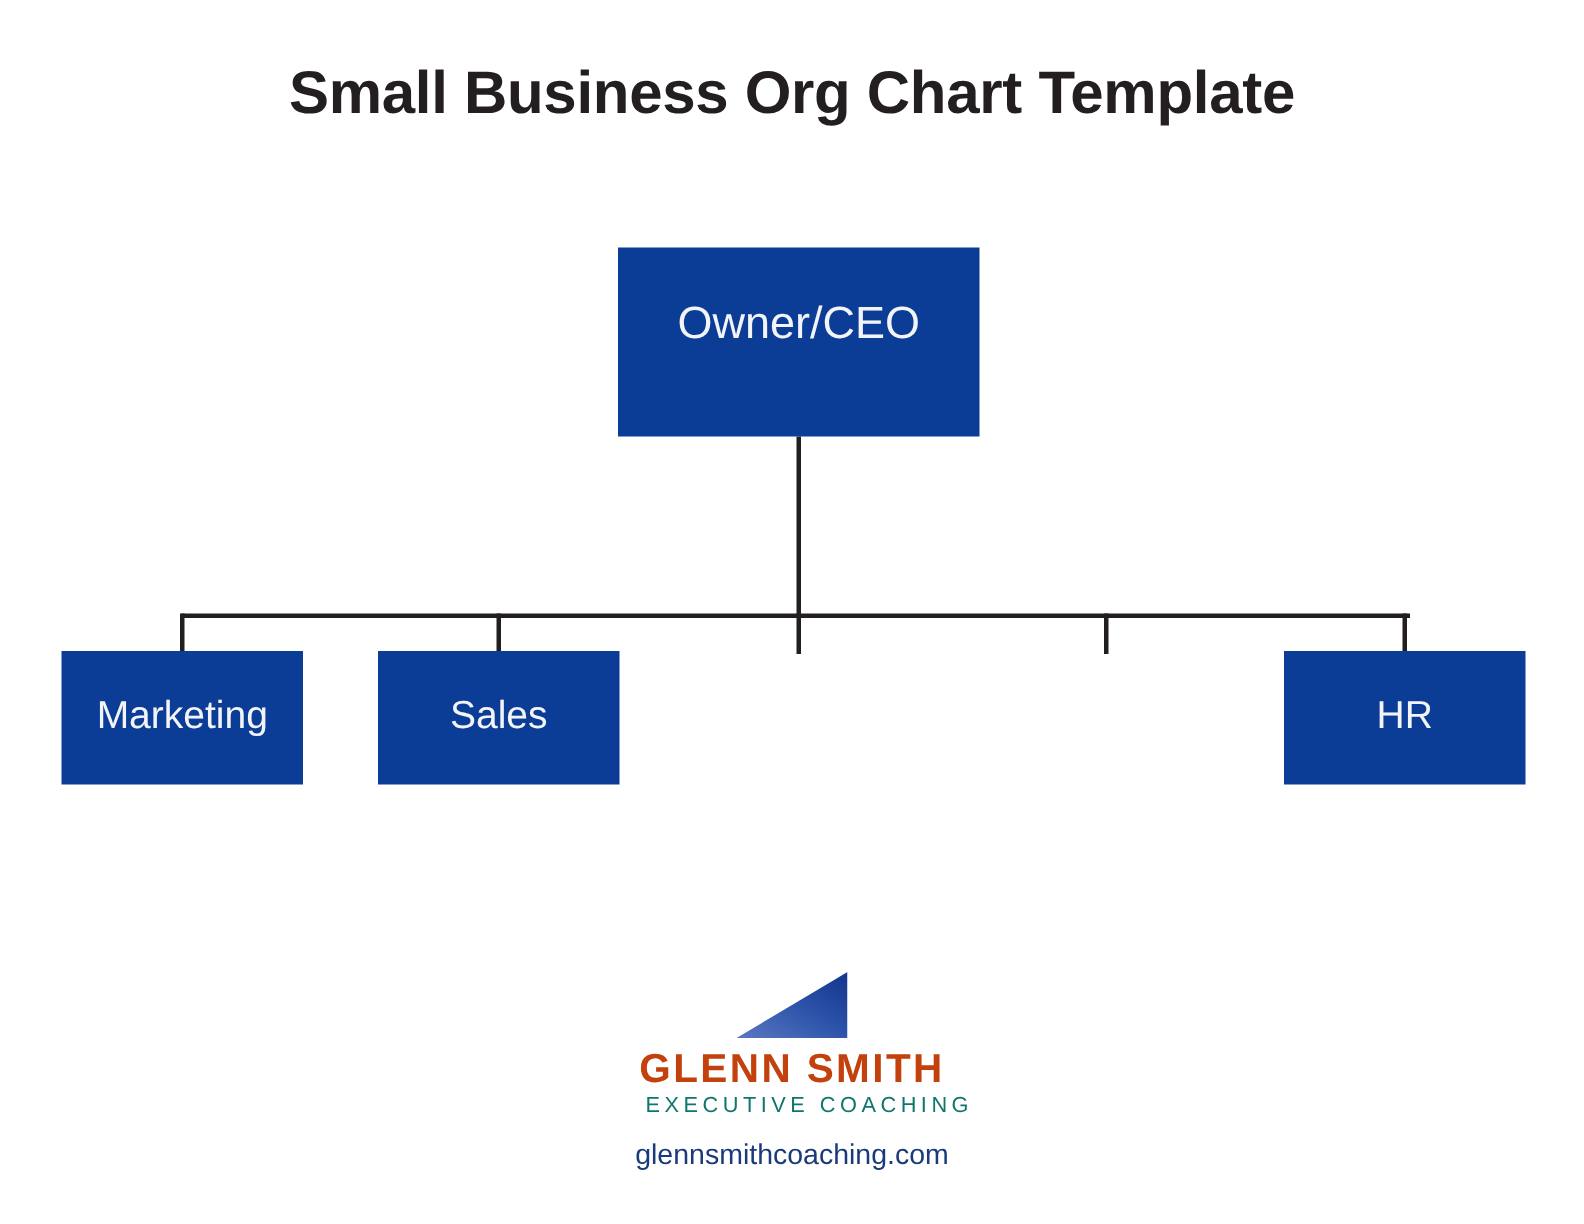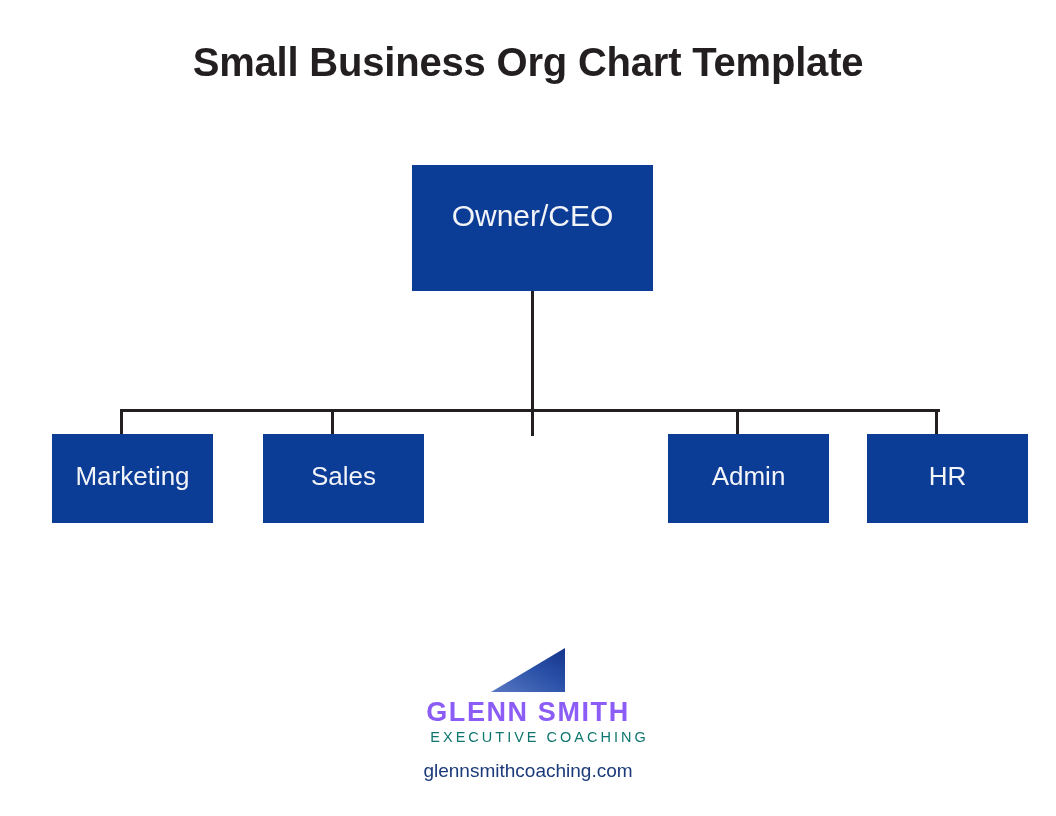--- a/index.html
+++ b/index.html
@@ -61,21 +61,20 @@
     font-size: 30px;
     padding-bottom: 24px;
   }
 
   .node-leaf {
     top: 434px;
     height: 89px;
     width: 161px;
     font-size: 26px;
     padding-bottom: 6px;
-    margin-left: 11px;
   }
 
   #node-marketing  { left: 41px; }
   #node-sales      { left: 252px; }
   #node-operations { left: 452px; }
   #node-admin      { left: 657px; }
   #node-hr         { left: 856px; }
 
   
   .connector {
@@ -115,21 +114,21 @@
     width: 74px;
     height: 44px;
     margin: 0 auto 6px auto;
   }
   #logo-mark svg { display: block; }
 
   #logo-wordmark {
     font-family: "Liberation Sans", sans-serif;
     font-size: 27px;
     font-weight: bold;
-    color: #8b5cf6;
+    color: #c2410c;
     letter-spacing: 1.6px;
     line-height: 1.05;
   }
   #logo-tagline {
     font-family: "Liberation Sans", sans-serif;
     font-size: 14.5px;
     font-weight: normal;
     color: #0f766e;
     letter-spacing: 3.0px;
     line-height: 1.3;
@@ -163,21 +162,20 @@
   <div class="connector connector-v connector-drop" id="connector-drop-admin"></div>
   <div class="connector connector-v connector-drop" id="connector-drop-hr"></div>
 
   <div class="node-box" id="node-ceo">Owner/CEO</div>
 
   <div class="node-box node-leaf" id="node-marketing">Marketing</div>
 
   <div class="node-box node-leaf" id="node-sales">Sales</div>
 
 
-  <div class="node-box node-leaf" id="node-admin">Admin</div>
 
   <div class="node-box node-leaf" id="node-hr">HR</div>
 </div>
 
 <div id="logo-block">
   <div id="logo-mark">
     <svg width="74" height="44" viewBox="0 0 74 44" xmlns="http://www.w3.org/2000/svg">
       <defs>
         <linearGradient id="triGrad" x1="0" y1="1" x2="1" y2="0">
           <stop offset="0%" stop-color="#5a78c2"></stop>

